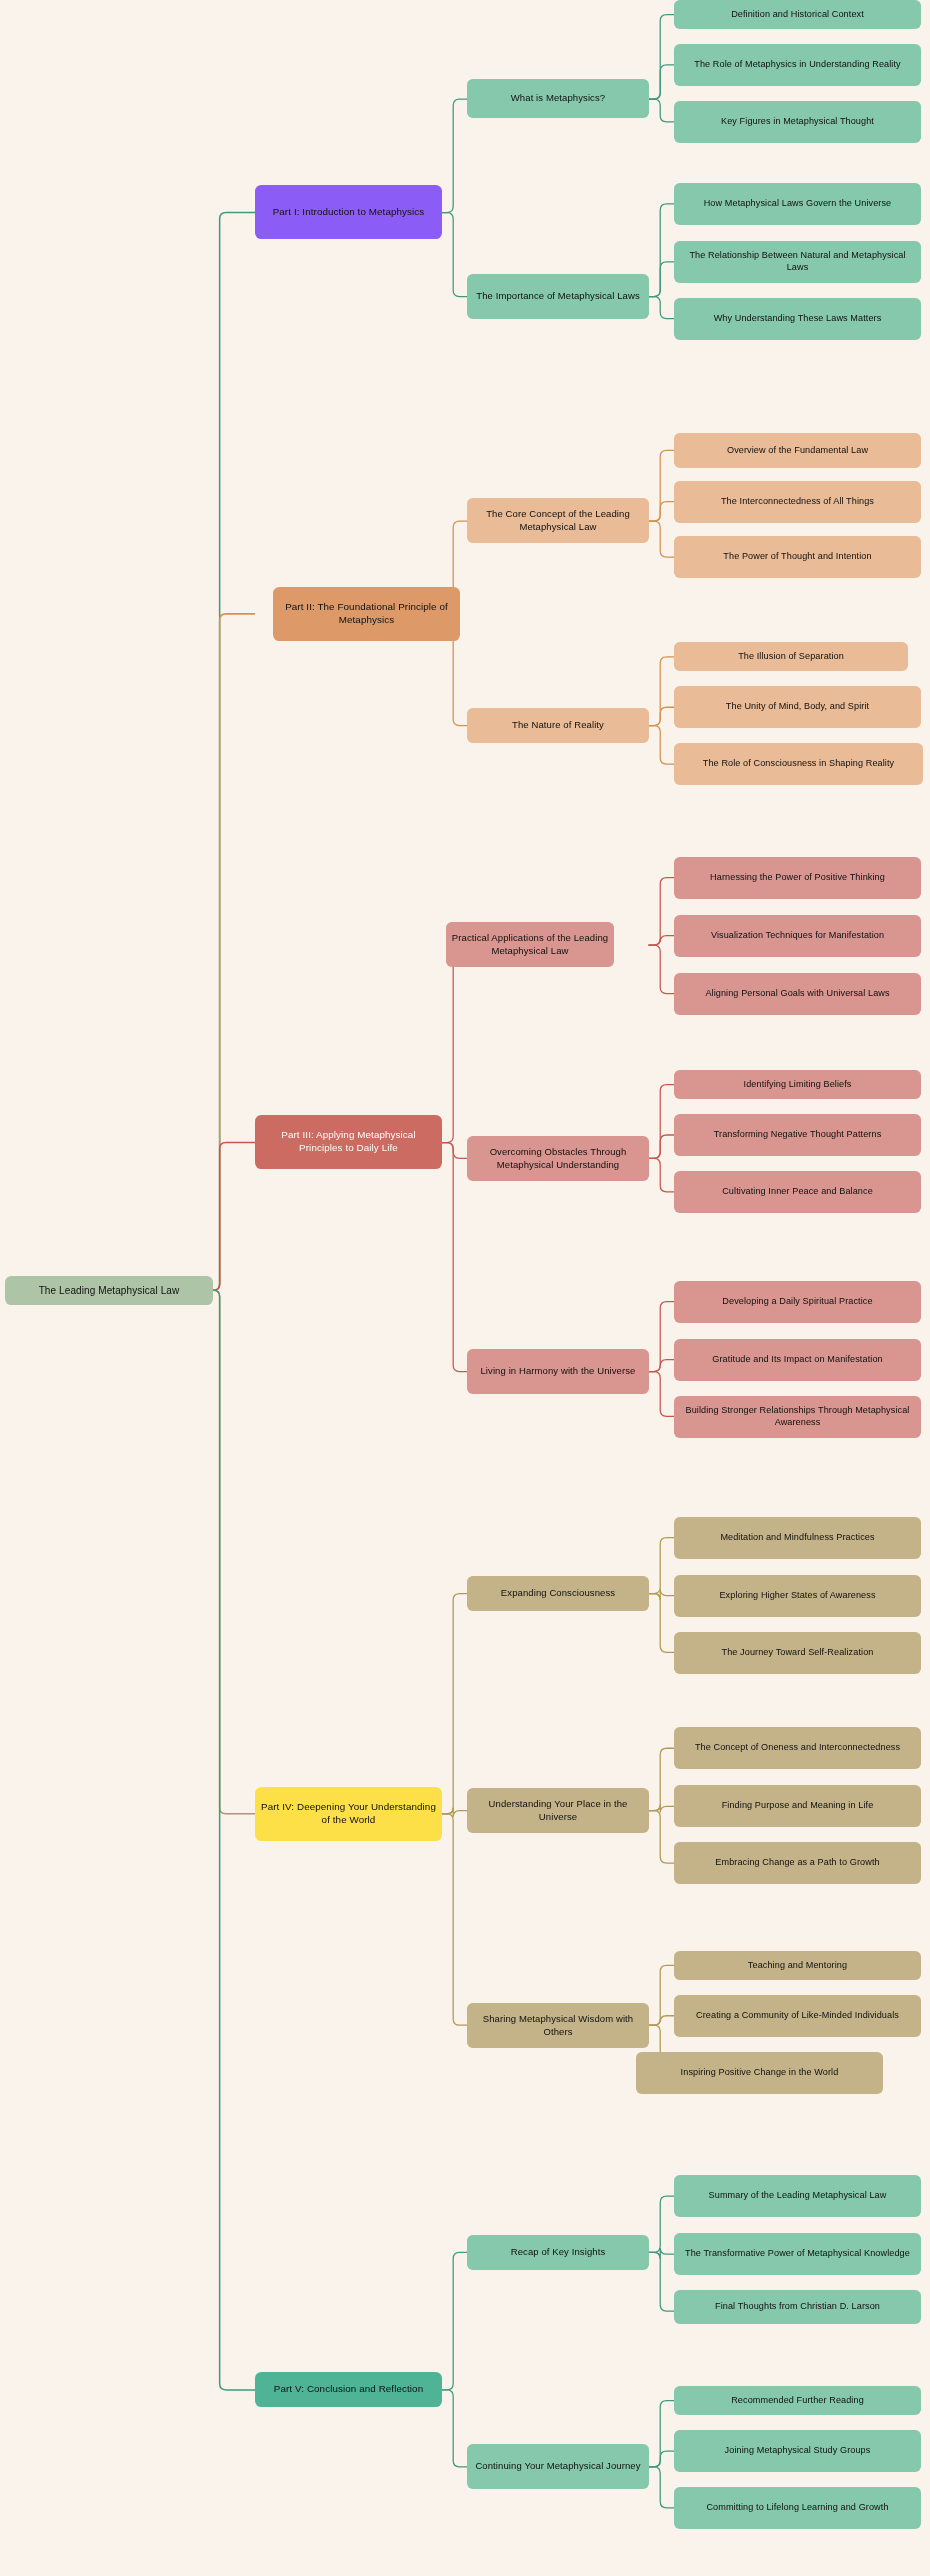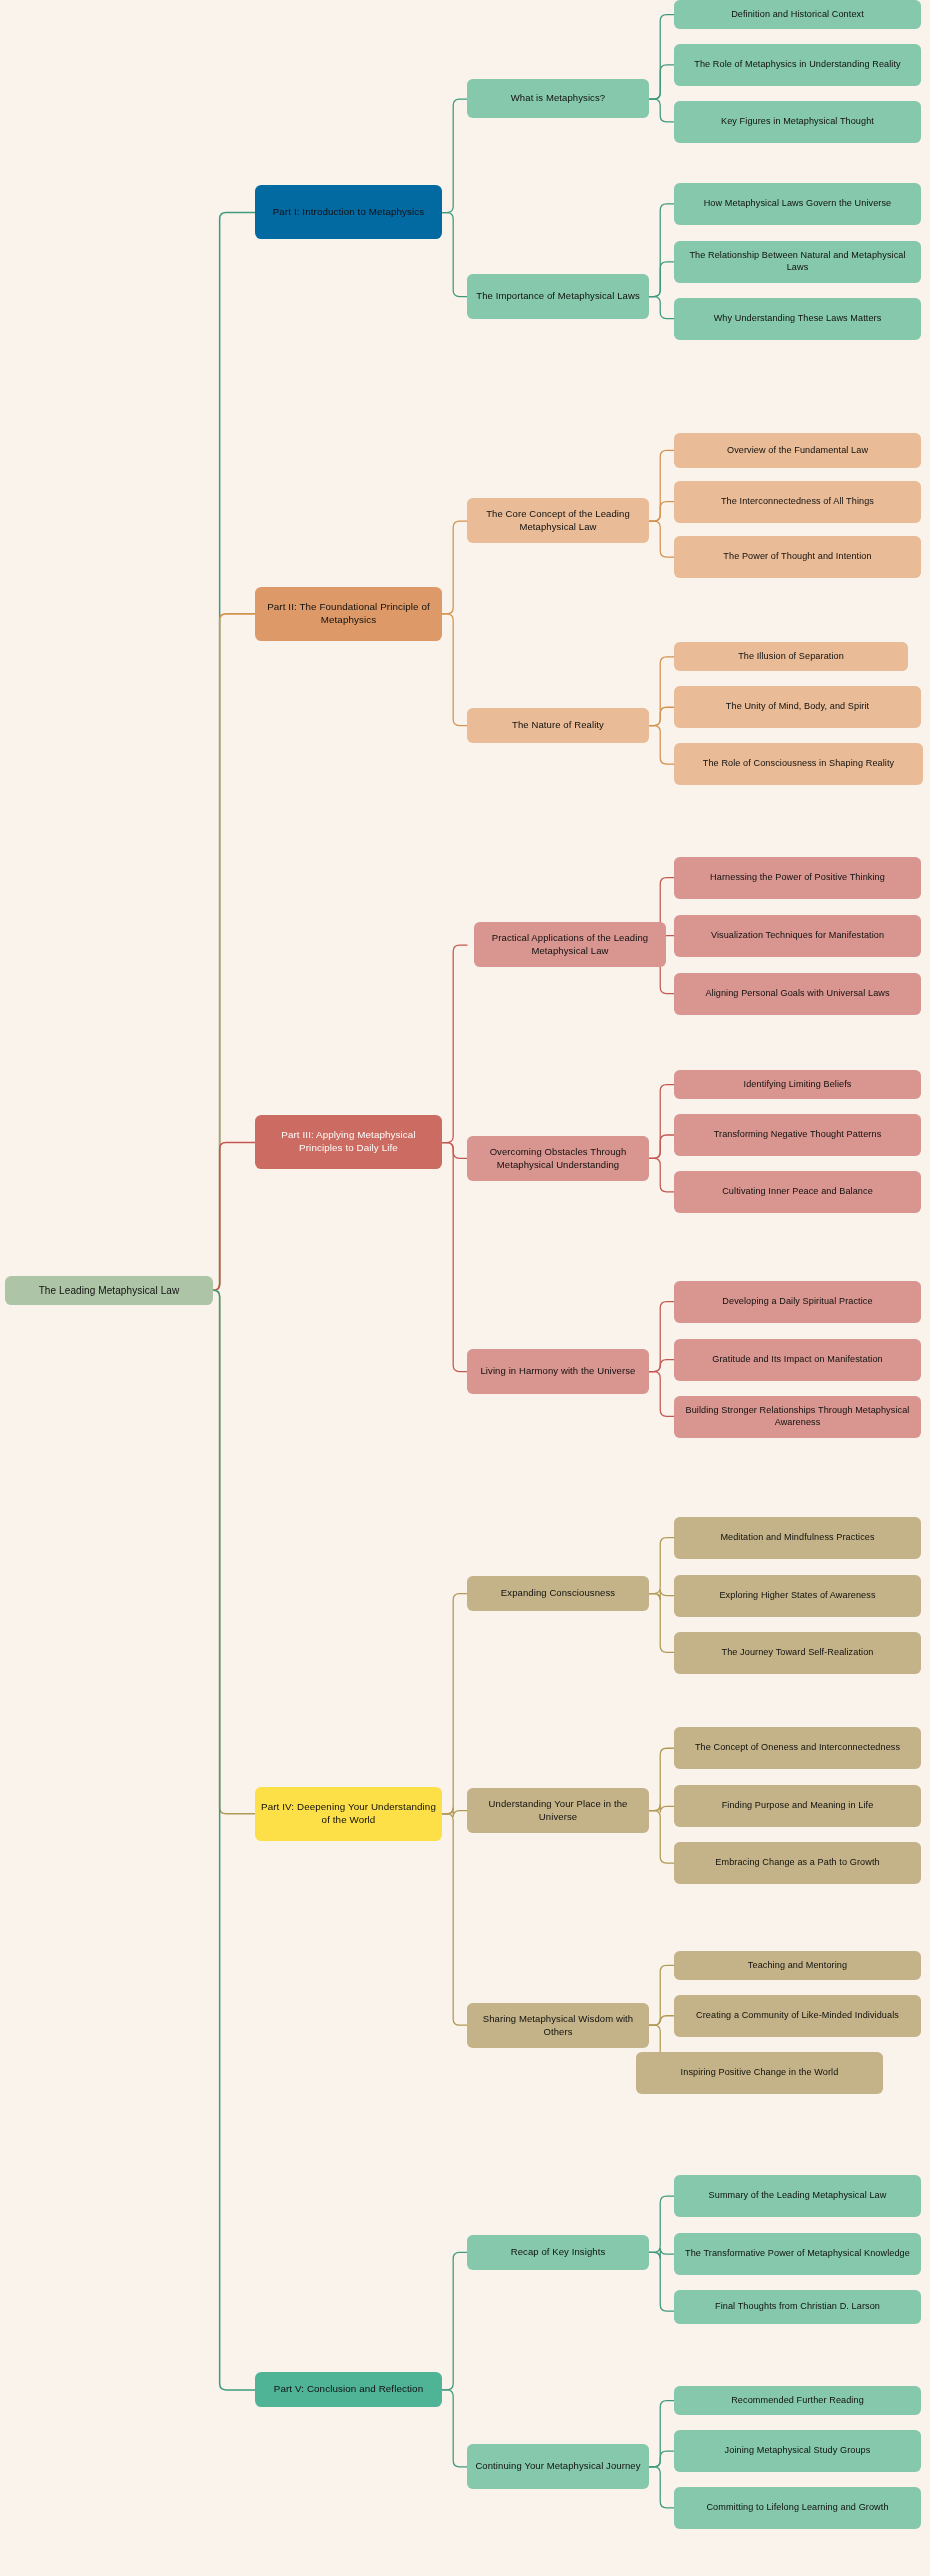--- a/index.html
+++ b/index.html
@@ -40,21 +40,21 @@
     background:#aec4a7;
     font-size:10px;
     border-radius:6.3px;
   }
   .node.l1{
     font-size:9.8px;
     border-radius:6.3px;
   }
   .node.l2{ font-size:9.5px; }
   .node.l3{ font-size:9.1px; }
-  .node.c-p1-l1{ background:#0369a1; color:#111; }
+  .node.c-p1-l1{ background:#8b5cf6; color:#111; }
   .node.c-p1-sub{ background:#86c8ac; }
   .node.c-p2-l1{ background:#dd9a68; }
   .node.c-p2-sub{ background:#e9bb96; }
   .node.c-p3-l1{ background:#cc6b62; color:#fdfbf8; }
   .node.c-p3-sub{ background:#d9958f; }
   .node.c-p4-l1{ background:#fde047; }
   .node.c-p4-sub{ background:#c4b388; }
   .node.c-p5-l1{ background:#4fb395; color:#111; }
   .node.c-p5-sub{ background:#86c8ac; }
 </style>
@@ -141,21 +141,21 @@
       </div>
       <div class="node l3 c-p1-sub" style="left: 674px; top: 183px; width: 247px; height: 42px; text-align: right;">
         <span>How Metaphysical Laws Govern the Universe</span>
       </div>
       <div class="node l3 c-p1-sub" style="left: 674px; top: 241px; width: 247px; height: 42px;">
         <span>The Relationship Between Natural and Metaphysical Laws</span>
       </div>
       <div class="node l3 c-p1-sub" style="left: 674px; top: 298px; width: 247px; height: 42px;">
         <span>Why Understanding These Laws Matters</span>
       </div>
-      <div class="node l1 c-p2-l1" style="left: 255px; top: 587px; width: 187px; height: 54px;">
+      <div class="node l1 c-p2-l1" style="left: 273px; top: 587px; width: 187px; height: 54px;">
         <span>Part II: The Foundational Principle of Metaphysics</span>
       </div>
       <div class="node l2 c-p2-sub" style="left: 467px; top: 498px; width: 182px; height: 45px;">
         <span>The Core Concept of the Leading Metaphysical Law</span>
       </div>
       <div class="node l3 c-p2-sub" style="left: 674px; top: 433px; width: 247px; height: 35px;">
         <span>Overview of the Fundamental Law</span>
       </div>
       <div class="node l3 c-p2-sub" style="left: 674px; top: 481px; width: 247px; height: 42px;">
         <span>The Interconnectedness of All Things</span>
@@ -171,21 +171,21 @@
       </div>
       <div class="node l3 c-p2-sub" style="left: 674px; top: 686px; width: 247px; height: 42px;">
         <span>The Unity of Mind, Body, and Spirit</span>
       </div>
       <div class="node l3 c-p2-sub" style="left: 674px; top: 743px; width: 249px; height: 42px;">
         <span>The Role of Consciousness in Shaping Reality</span>
       </div>
       <div class="node l1 c-p3-l1" style="left: 255px; top: 1115px; width: 187px; height: 54px;">
         <span>Part III: Applying Metaphysical Principles to Daily Life</span>
       </div>
-      <div class="node l2 c-p3-sub" style="left: 474px; top: 922px; width: 192px; height: 45px;">
+      <div class="node l2 c-p3-sub" style="left: 446px; top: 922px; width: 168px; height: 45px;">
         <span>Practical Applications of the Leading Metaphysical Law</span>
       </div>
       <div class="node l3 c-p3-sub" style="left: 674px; top: 857px; width: 247px; height: 42px;">
         <span>Harnessing the Power of Positive Thinking</span>
       </div>
       <div class="node l3 c-p3-sub" style="left: 674px; top: 915px; width: 247px; height: 42px;">
         <span>Visualization Techniques for Manifestation</span>
       </div>
       <div class="node l3 c-p3-sub" style="left: 674px; top: 973px; width: 247px; height: 42px;">
         <span>Aligning Personal Goals with Universal Laws</span>

